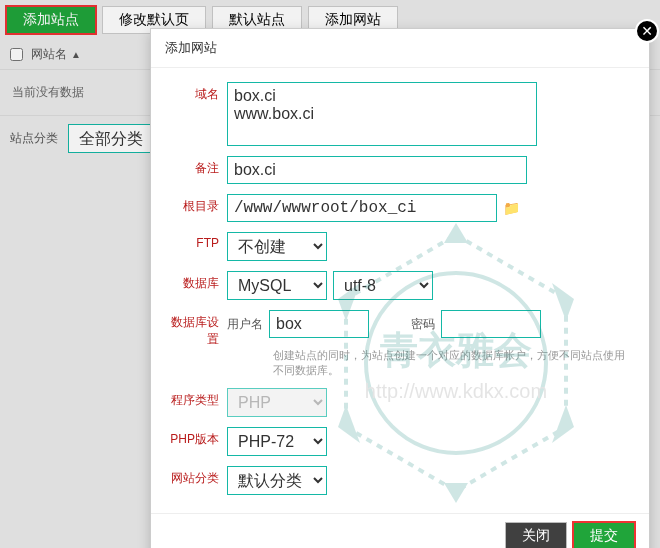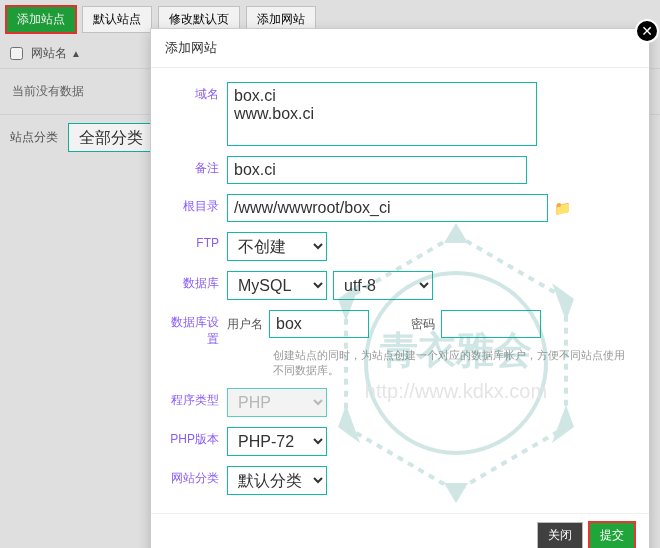--- a/index.html
+++ b/index.html
@@ -1,19 +1,19 @@
 <!DOCTYPE html>
 <html><head>
 <meta charset="utf-8">
 <style>
   * { box-sizing: border-box; margin: 0; padding: 0; font-family: "Microsoft YaHei", Arial, sans-serif; }
   body { background: #ebebeb; width: 660px; height: 548px; overflow: hidden; position: relative; font-size: 12px; color: #555; }
 
   .toolbar { padding: 6px 6px; display: flex; gap: 6px; }
-  .btn { border: 1px solid #ccc; background: #fff; padding: 4px 10px; font-size: 12px; cursor: pointer; }
+  .btn { border: 1px solid #ccc; background: #fff; padding: 4px 16px; font-size: 14px; cursor: pointer; }
   .btn-primary { background: #20a53a; color: #fff; border-color: #20a53a; }
   .btn-gray { background: #404040; color: #fff; border-color: #bbb; }
   .highlight-red { outline: 2px solid #e33; outline-offset: -1px; }
 
   .header-row { display: flex; align-items: center; padding: 6px 10px; border-bottom: 1px solid #ddd; }
   .header-row .chk { margin-right: 8px; }
   .header-row .sort-icon { margin-left: 4px; font-size: 10px; }
 
   .empty { padding: 14px 12px; color: #666; border-bottom: 1px solid #ddd; }
 
@@ -21,41 +21,41 @@
   .filter-row select { border: 1px solid #ccc; padding: 3px 6px; font-size: 12px; background: #fff; }
 
   .modal-overlay { position: absolute; inset: 0; background: rgba(0,0,0,0.05); }
   .dialog { position: absolute; left: 150px; top: 28px; width: 500px; background: #fff; border: 1px solid #ccc; box-shadow: 0 4px 12px rgba(0,0,0,.2); }
   .dialog-close { position: absolute; top: -10px; right: -10px; width: 24px; height: 24px; border-radius: 50%; background: #000; color: #fff; display: flex; align-items: center; justify-content: center; font-size: 14px; cursor: pointer; border: 2px solid #fff; }
   .dialog-header { padding: 10px 14px; border-bottom: 1px solid #eee; font-size: 13px; color: #333; }
   .dialog-body { padding: 14px 18px 8px; position: relative; }
   .dialog-footer { padding: 8px 14px; display: flex; justify-content: flex-end; gap: 6px; border-top: 1px solid #eee; }
 
   .form-row { display: flex; align-items: flex-start; margin-bottom: 10px; }
-  .form-label { width: 58px; text-align: right; padding-right: 8px; color: #8b5cf6; font-size: 12px; padding-top: 4px; }
+  .form-label { width: 58px; text-align: right; padding-right: 8px; color: #b91c1c; font-size: 12px; padding-top: 4px; }
   .form-control { flex: 1; display: flex; align-items: center; gap: 6px; }
   textarea.inp, input.inp, select.inp { border: 1px solid #14b8a6; padding: 4px 6px; font-size: 16px; background: #fff; color: #333; }
   textarea.inp { width: 310px; height: 64px; resize: none; }
   input.inp { width: 300px; }
   select.inp { width: 100px; }
   .input-mid { width: 100px !important; }
   .hint { font-size: 11px; color: #999; margin-top: 4px; margin-left: 46px; }
   .folder-icon { cursor: pointer; font-size: 14px; color: #555; }
 
   
   .watermark { position: absolute; left: 145px; top: 135px; width: 320px; height: 320px; pointer-events: none; opacity: .22; z-index: 5; }
   .watermark svg { width: 100%; height: 100%; }
 </style>
 </head>
 <body>
 
 <div class="toolbar">
   <button class="btn btn-primary highlight-red">添加站点</button>
+  <button class="btn">修改默认页</button>
   <button class="btn">默认站点</button>
-  <button class="btn">修改默认页</button>
   <button class="btn">添加网站</button>
 </div>
 
 <div class="header-row">
   <input type="checkbox" class="chk" style="">
   <span>网站名</span>
   <span class="sort-icon">▲</span>
 </div>
 <div class="empty">当前没有数据</div>
 <div class="filter-row">
@@ -102,21 +102,21 @@
     <div class="form-row">
       <div class="form-label">备注</div>
       <div class="form-control">
         <input class="inp" value="box.ci" style="">
       </div>
     </div>
 
     <div class="form-row">
       <div class="form-label">根目录</div>
       <div class="form-control">
-        <input class="inp" style="width: 321px;" value="/www/wwwroot/box_ci">
+        <input class="inp" style="width: 270px; font-family: Liberation Mono, monospace;" value="/www/wwwroot/box_ci">
         <span class="folder-icon">📁</span>
       </div>
     </div>
 
     <div class="form-row">
       <div class="form-label">FTP</div>
       <div class="form-control">
         <select class="inp">
           <option>不创建</option>
         </select>

